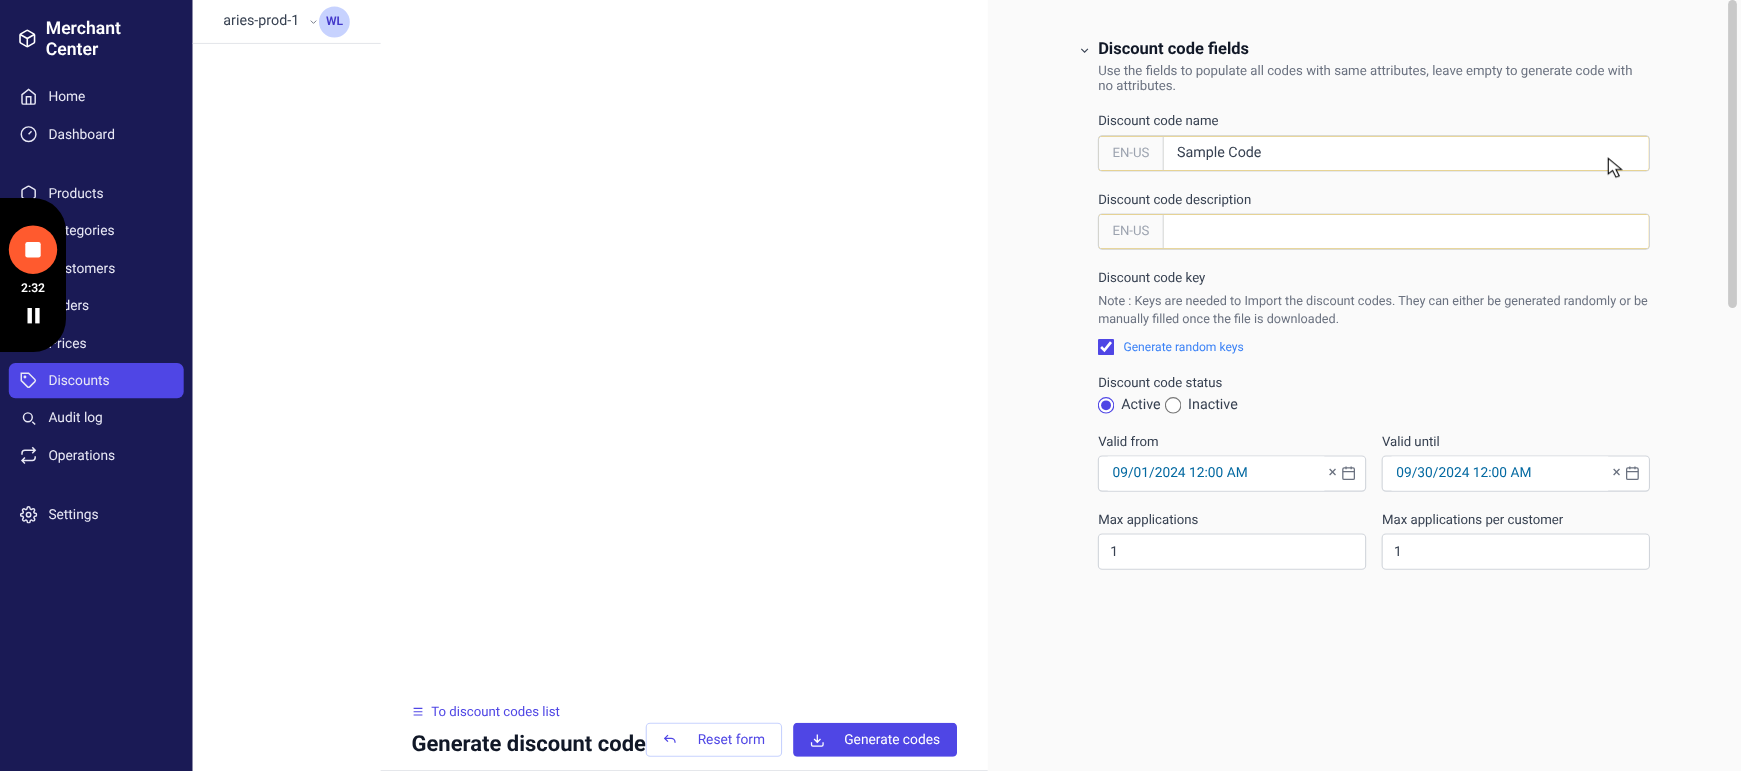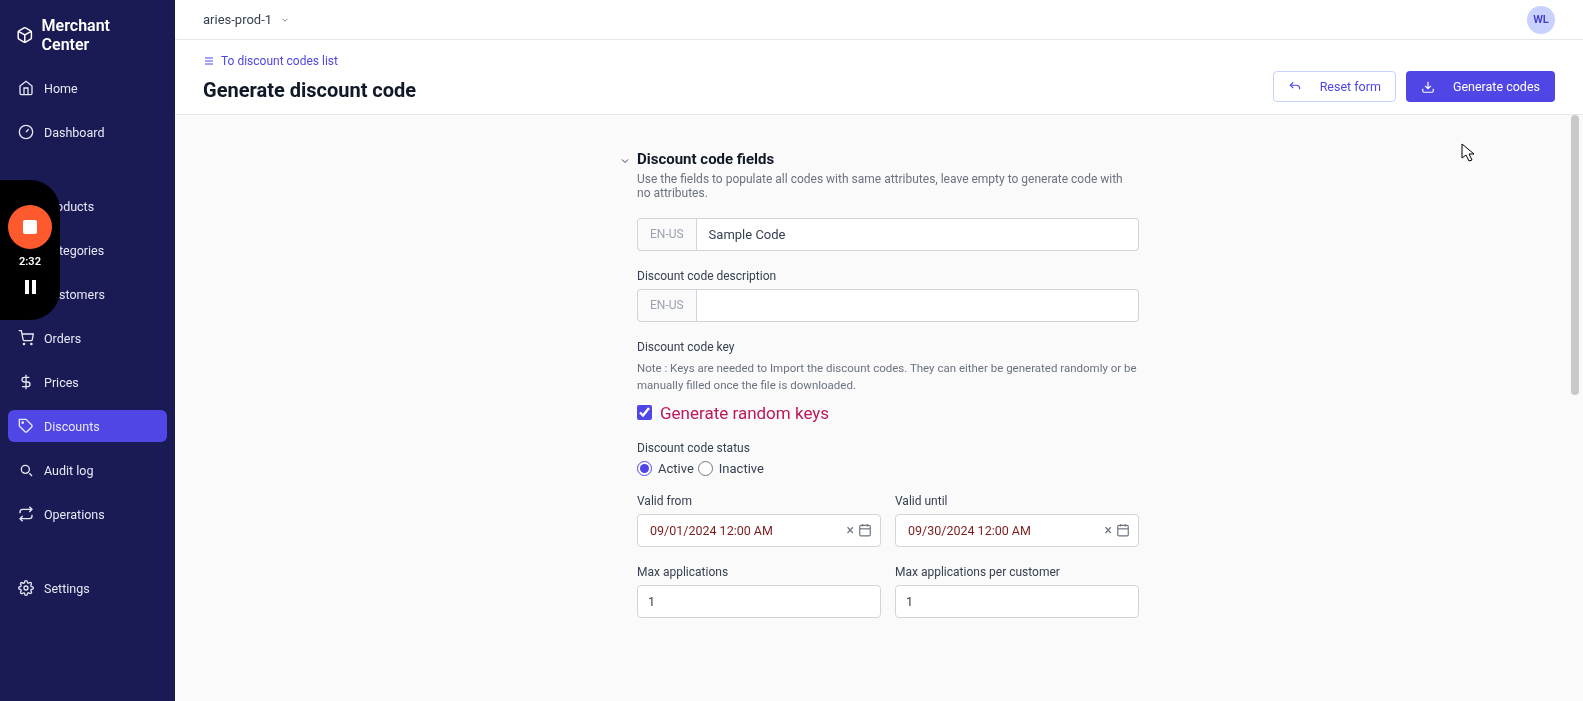--- a/index.html
+++ b/index.html
@@ -2,26 +2,26 @@
 <html><head>
 <meta charset="utf-8">
 <style>
 *{box-sizing:border-box;margin:0;padding:0;font-family:-apple-system,BlinkMacSystemFont,"Segoe UI",Roboto,sans-serif}
 body{overflow:hidden}
 .app{display:flex;width:1583px;height:701px;background:#fff}
 .sidebar{width:175px;background:#1a1a55;color:#fff;display:flex;flex-direction:column;padding-top:8px;flex-shrink:0}
 .brand{display:flex;align-items:center;gap:8px;padding:8px 16px;margin-bottom:10px}
 .brand svg{width:18px;height:18px}
 .brand-text{font-size:16px;font-weight:600}
-.nav{display:flex;flex-direction:column;gap:12px;padding:0 8px}
+.nav{display:flex;flex-direction:column;gap:2px;padding:0 8px}
 .nav-item{display:flex;align-items:center;gap:10px;padding:8px 10px;border-radius:6px;font-size:12.5px;cursor:pointer;color:#e8e8f5}
 .nav-item.active{background:#4f46e5}
 .nav-item svg{width:16px;height:16px;flex-shrink:0}
 .nav-spacer{height:18px}
-.main{flex:1;display:flex;flex-direction:column;overflow:hidden}
+.main{flex:1;display:flex;flex-direction:row;overflow:hidden}
 .topbar{height:40px;border-bottom:1px solid #e5e7eb;display:flex;align-items:center;padding:0 28px;justify-content:space-between}
 .project{display:flex;align-items:center;gap:8px;font-size:13px;color:#374151;cursor:pointer}
 .project svg{width:10px;height:10px}
 .avatar{width:28px;height:28px;border-radius:50%;background:#c7d2fe;color:#4338ca;display:flex;align-items:center;justify-content:center;font-size:11px;font-weight:600;cursor:pointer}
 .subheader{padding:14px 28px 12px;border-bottom:1px solid #e5e7eb;display:flex;justify-content:space-between;align-items:flex-end}
 .crumb{display:flex;align-items:center;gap:6px;font-size:12px;color:#4f46e5;cursor:pointer;margin-bottom:10px}
 .crumb svg{width:12px;height:12px}
 .page-title{font-size:20px;font-weight:700;color:#111827}
 .actions{display:flex;gap:10px}
 .btn{display:flex;align-items:center;gap:18px;padding:7px 14px;border-radius:4px;font-size:12.5px;cursor:pointer;border:1px solid transparent}
@@ -35,29 +35,29 @@
 .section-title{font-size:15px;font-weight:700;color:#111827}
 .section-desc{font-size:12px;color:#6b7280;margin-bottom:18px;margin-left:18px}
 .form-body{margin-left:18px;display:flex;flex-direction:column;gap:18px}
 .field-label{font-size:12px;color:#374151;margin-bottom:6px;display:block}
 .field-note{font-size:11.5px;color:#6b7280;margin-bottom:8px;line-height:1.5}
 .locale-input{display:flex;border:1px solid #d1d5db;border-radius:4px;overflow:hidden;background:#eab308}
 .locale-tag{padding:8px 12px;font-size:12px;color:#9ca3af;border-right:1px solid #d1d5db;background:#fafafa}
 .locale-input input{flex:1;border:none;outline:none;padding:8px 12px;font-size:13px;color:#374151}
 .checkbox-row{display:flex;align-items:center;gap:8px}
 .checkbox-row input{width:15px;height:15px;accent-color:#4f46e5}
-.checkbox-row label{font-size:17px;color:#be185d}
+.checkbox-row label{font-size:11px;color:#3b82f6}
 .radio-row{display:flex;gap:4px}
 .radio-item{display:flex;align-items:center;gap:6px}
 .radio-item input{width:15px;height:15px;accent-color:#4f46e5}
 .radio-item label{font-size:13px;color:#374151}
 .two-col{display:flex;gap:14px}
 .two-col>div{flex:1}
 .date-input{display:flex;align-items:center;border:1px solid #d1d5db;border-radius:4px;background:#fff;padding:0 8px}
-.date-input input{flex:1;border:none;outline:none;padding:8px 4px;font-size:12.5px;color:#7f1d1d}
+.date-input input{flex:1;border:none;outline:none;padding:8px 4px;font-size:12.5px;color:#0369a1}
 .date-input .clear{cursor:pointer;color:#6b7280;padding:0 4px;font-size:14px}
 .date-input .cal{cursor:pointer;color:#6b7280}
 .num-input{border:1px solid #d1d5db;border-radius:4px;background:#fff}
 .num-input input{width:100%;border:none;outline:none;padding:8px 10px;font-size:12.5px;color:#374151;background:transparent}
 .scrollbar{position:absolute;right:2px;top:0;width:12px;height:100%;}
 .scrollbar-thumb{position:absolute;right:2px;top:0;width:8px;height:280px;background:#c9c9c9;border-radius:4px}
 .rec-widget{position:fixed;left:0;top:180px;width:60px;height:140px;background:#000;border-top-right-radius:30px;border-bottom-right-radius:30px;display:flex;flex-direction:column;align-items:center;justify-content:center;gap:6px;z-index:10}
 .rec-btn{width:44px;height:44px;border-radius:50%;background:#ff5a2e;display:flex;align-items:center;justify-content:center;cursor:pointer}
 .rec-btn-inner{width:14px;height:14px;background:#fff;border-radius:2px}
 .rec-time{color:#fff;font-size:11px;font-weight:600}
@@ -205,20 +205,21 @@
         <div class="section-head">
           <svg viewBox="0 0 24 24" fill="none" stroke="#374151" stroke-width="2">
               <path d="M6 9l6 6 6-6"></path>
             </svg>
           <span class="section-title">Discount code fields</span>
         </div>
         <p class="section-desc">Use the fields to populate all codes with same attributes, leave empty to generate code with no attributes.</p>
 
         <div class="form-body">
           <div>
+            <label class="field-label">Discount code name</label>
             <div class="locale-input">
               <span class="locale-tag">EN-US</span>
               <input type="text" value="Sample Code" style="">
             </div>
           </div>
 
           <div>
             <label class="field-label">Discount code description</label>
             <div class="locale-input">
               <span class="locale-tag">EN-US</span>

